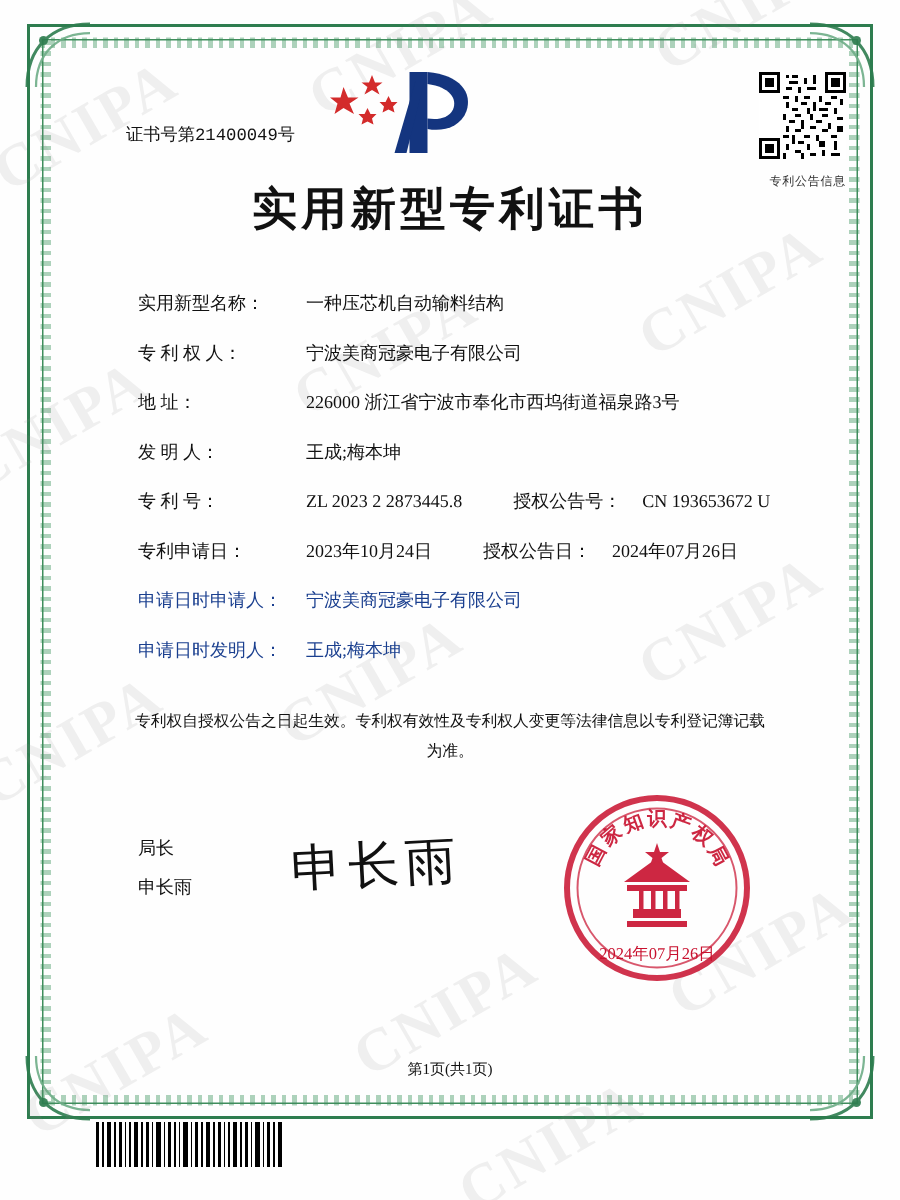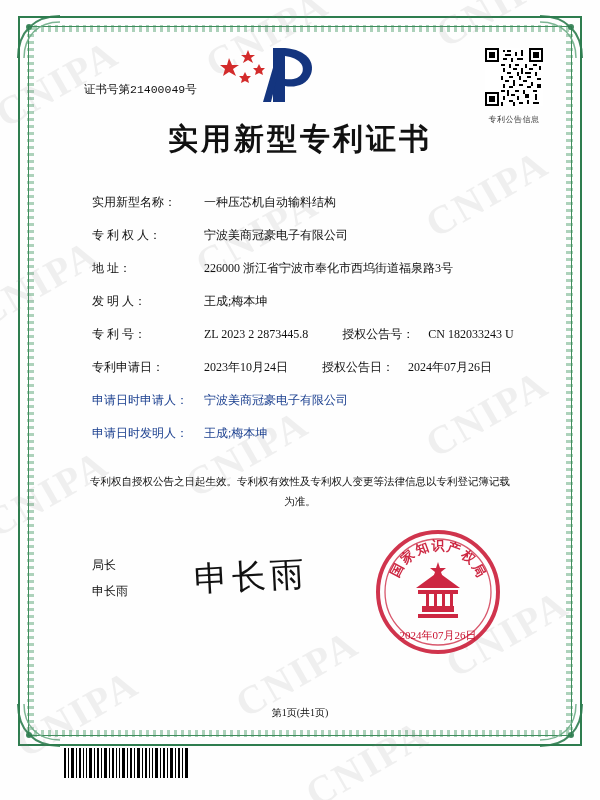--- a/index.html
+++ b/index.html
@@ -111,24 +111,24 @@
     left: 215px;
     top: 42px;
     width: 110px;
     height: 66px;
     z-index: 5;
   }
 
   
   .qr-block {
     position: absolute;
-    right: 48px;
+    right: 36px;
     top: 48px;
     width: 76px;
-    text-align: center;
+    text-align: right;
     z-index: 5;
   }
   .qr {
     width: 58px;
     height: 58px;
     margin: 0 auto;
     background-color: #fff;
   }
   .qr-caption {
     margin-top: 4px;
@@ -407,21 +407,21 @@
       <div class="frow">
         <div class="flabel">发  明  人：</div>
         <div class="fval">王成;梅本坤</div>
       </div>
 
       <div class="frow two">
         <div class="flabel">专  利  号：</div>
         <div class="fval">ZL 2023 2 2873445.8</div>
         <div class="col2">
           <div class="flabel2">授权公告号：</div>
-          <div class="fval">CN 182033243 U</div>
+          <div class="fval">CN 193653672 U</div>
         </div>
       </div>
 
       <div class="frow two">
         <div class="flabel">专利申请日：</div>
         <div class="fval">2023年10月24日</div>
         <div class="col2">
           <div class="flabel2">授权公告日：</div>
           <div class="fval">2024年07月26日</div>
         </div>

